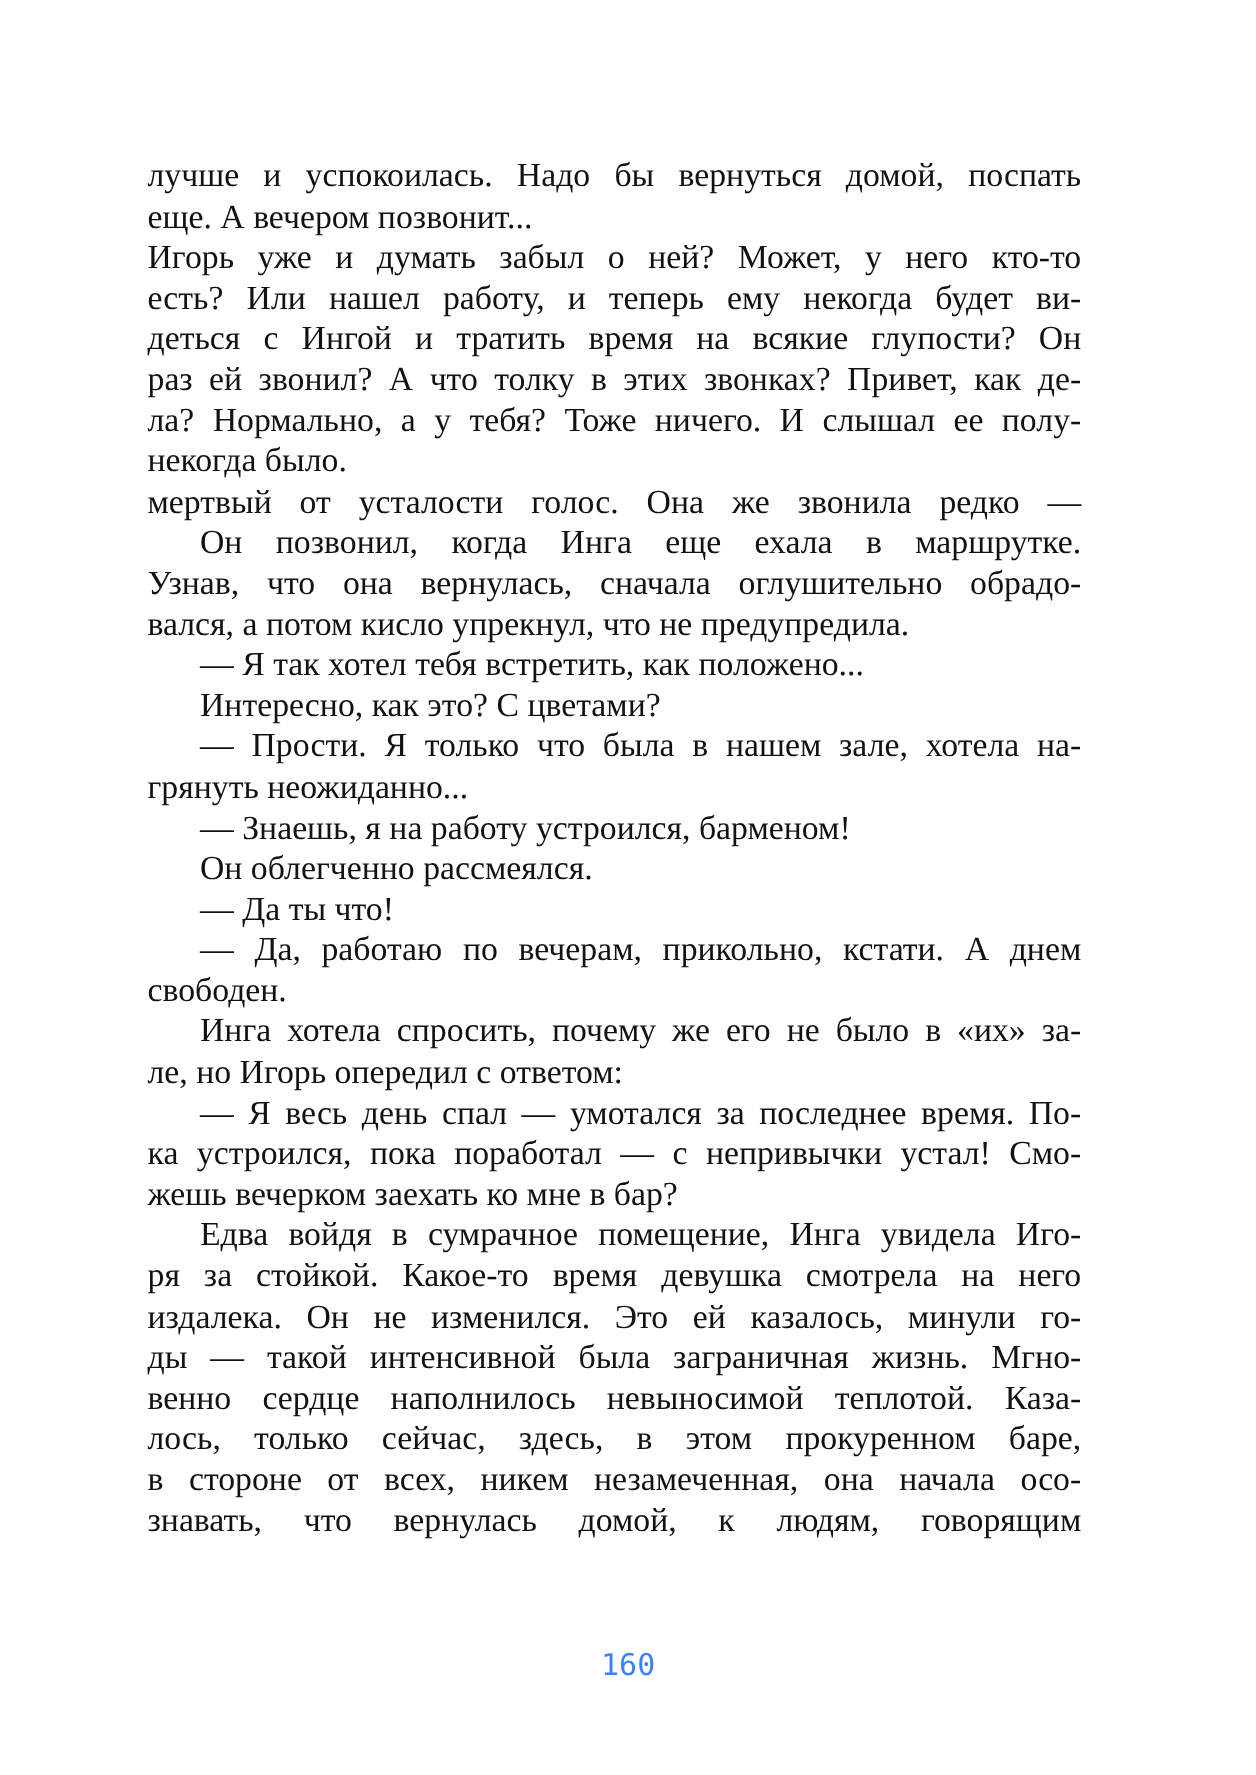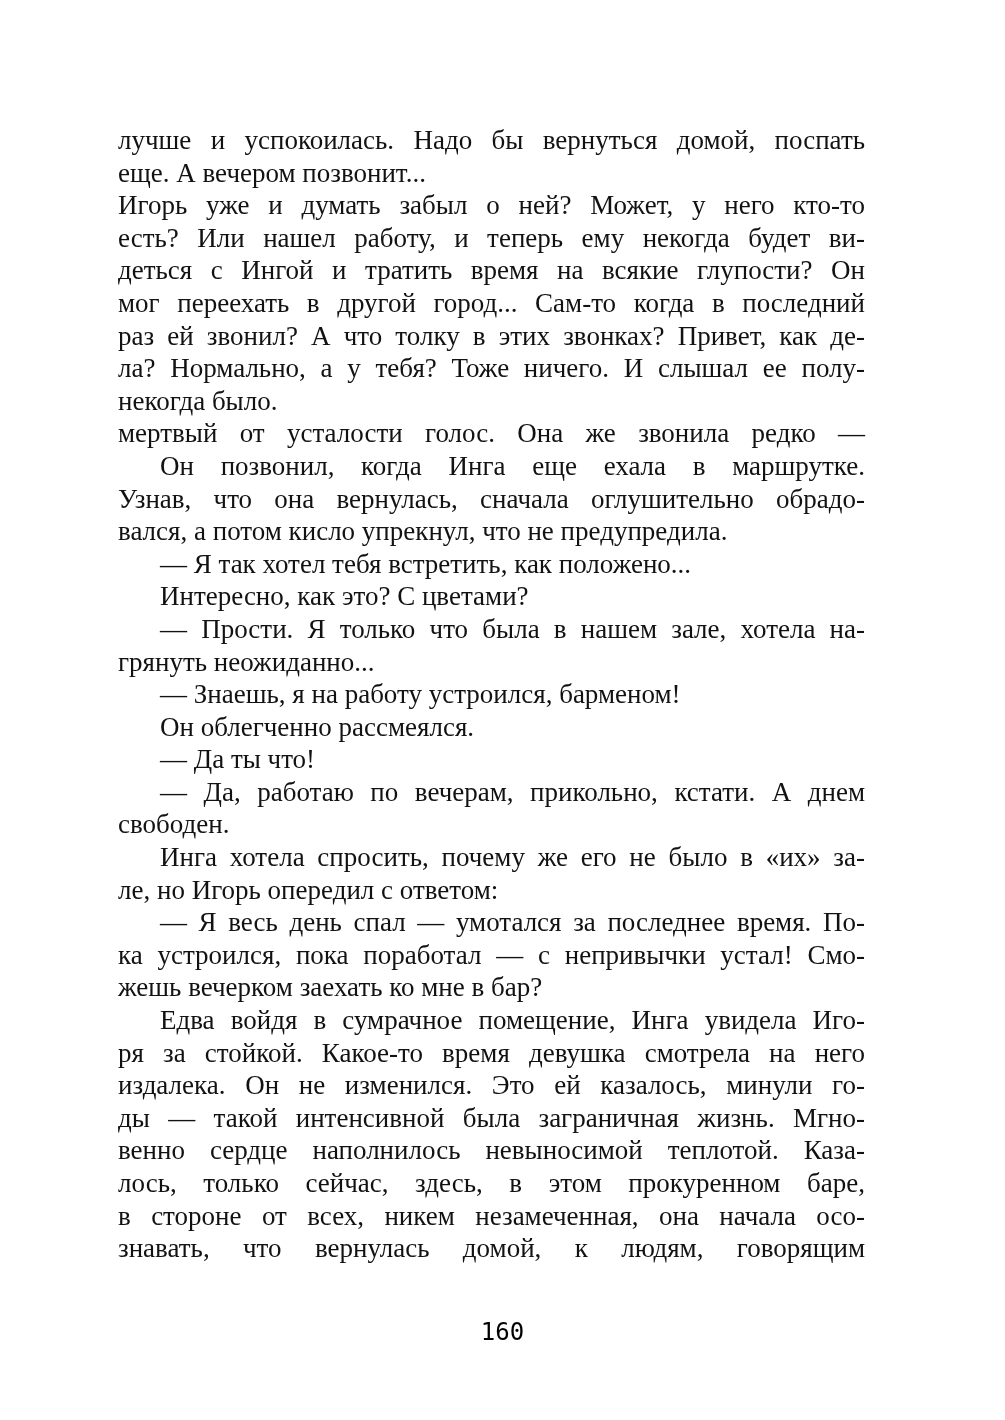--- a/index.html
+++ b/index.html
@@ -47,37 +47,36 @@
   }
   .page-number {
     position: absolute;
     top: 1318px;
     left: 0;
     width: 1005px;
     text-align: center;
     font-family: "DejaVu Sans Mono", monospace;
     font-size: 24px;
     line-height: 28px;
-    color: #000000;
+    color: #3b82f6;
   }
 </style>
 </head>
 <body>
 
 <div class="page">
   <div class="text-block">
       <div class="paragraph">
         <div class="line just">лучше и успокоилась. Надо бы вернуться домой, поспать</div>
         <div class="line">еще. А вечером позвонит...</div>
       </div>
       <div class="paragraph">
         <div class="line just">Игорь уже и думать забыл о ней? Может, у него кто-то</div>
         <div class="line just">есть? Или нашел работу, и теперь ему некогда будет ви-</div>
         <div class="line just">деться с Ингой и тратить время на всякие глупости? Он</div>
-        <div class="line just">мог переехать в другой город... Сам-то когда в последний</div>
         <div class="line just">раз ей звонил? А что толку в этих звонках? Привет, как де-</div>
         <div class="line just">ла? Нормально, а у тебя? Тоже ничего. И слышал ее полу-</div>
         <div class="line">некогда было.</div>
         <div class="line just">мертвый от усталости голос. Она же звонила редко —</div>
       </div>
       <div class="paragraph">
         <div class="line just indent">Он позвонил, когда Инга еще ехала в маршрутке.</div>
         <div class="line just">Узнав, что она вернулась, сначала оглушительно обрадо-</div>
         <div class="line">вался, а потом кисло упрекнул, что не предупредила.</div>
       </div>

